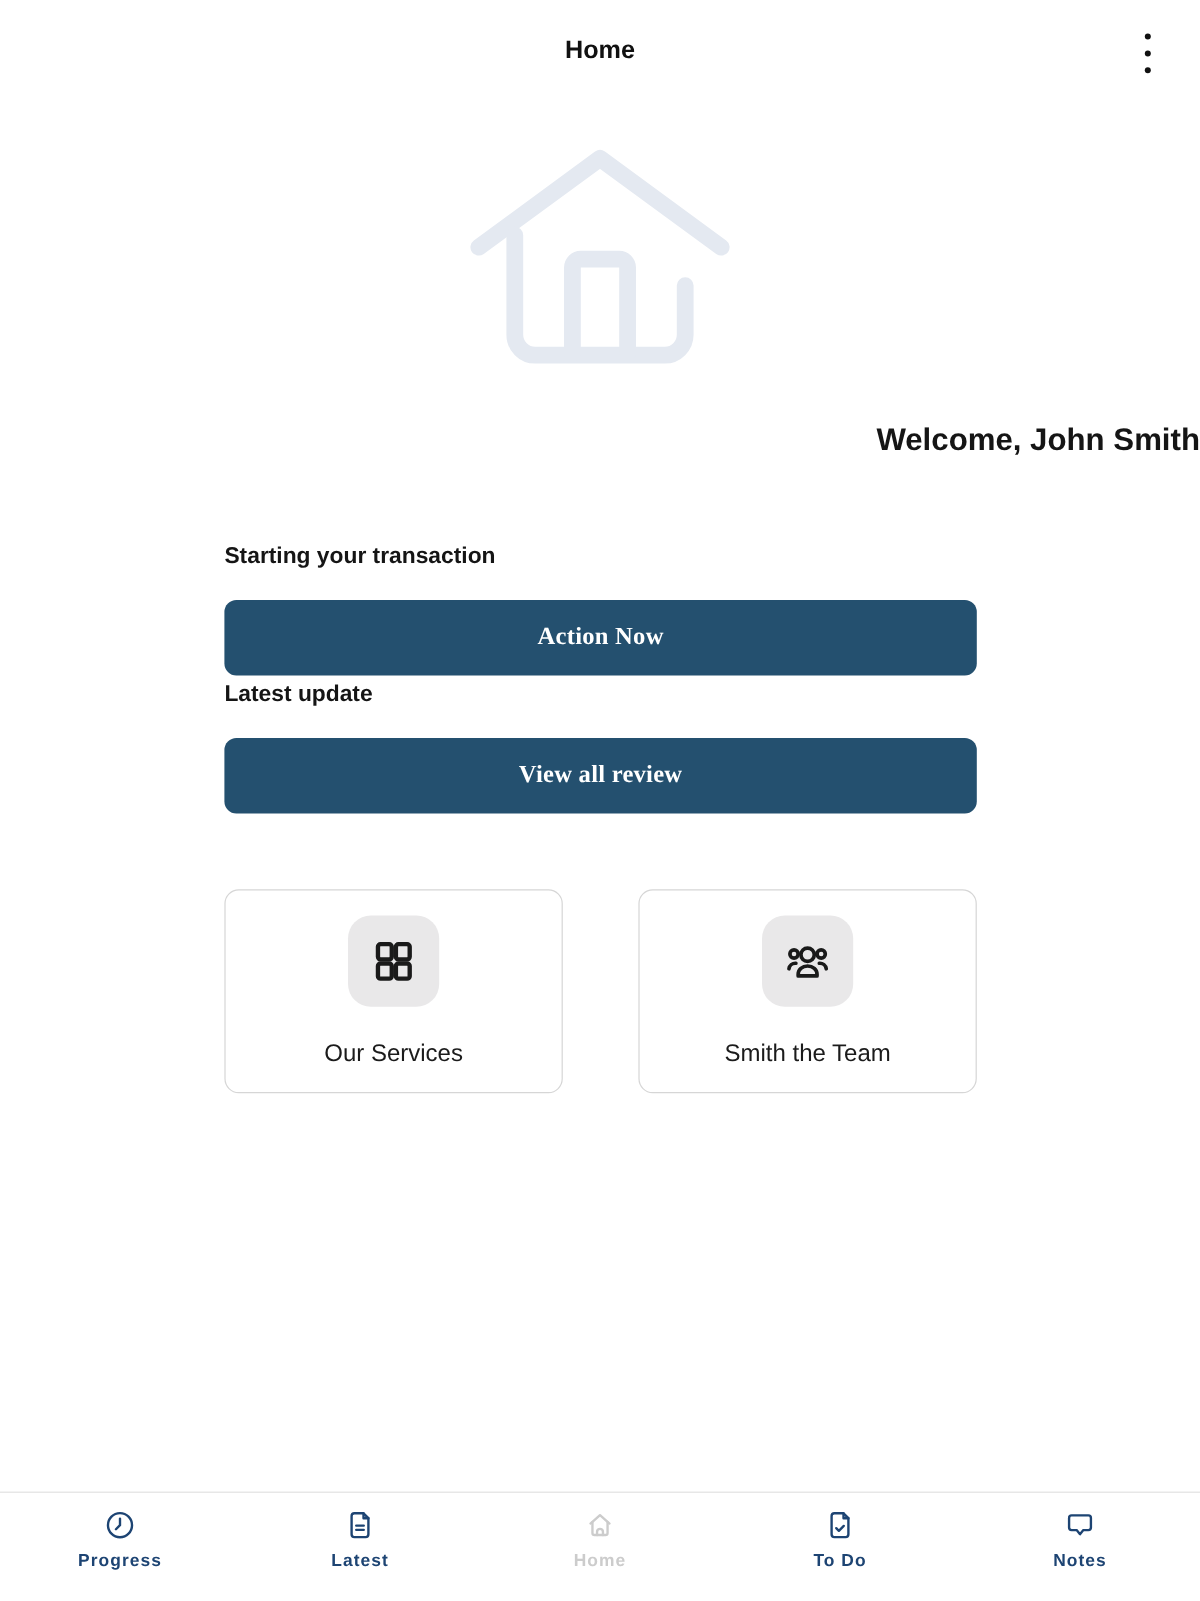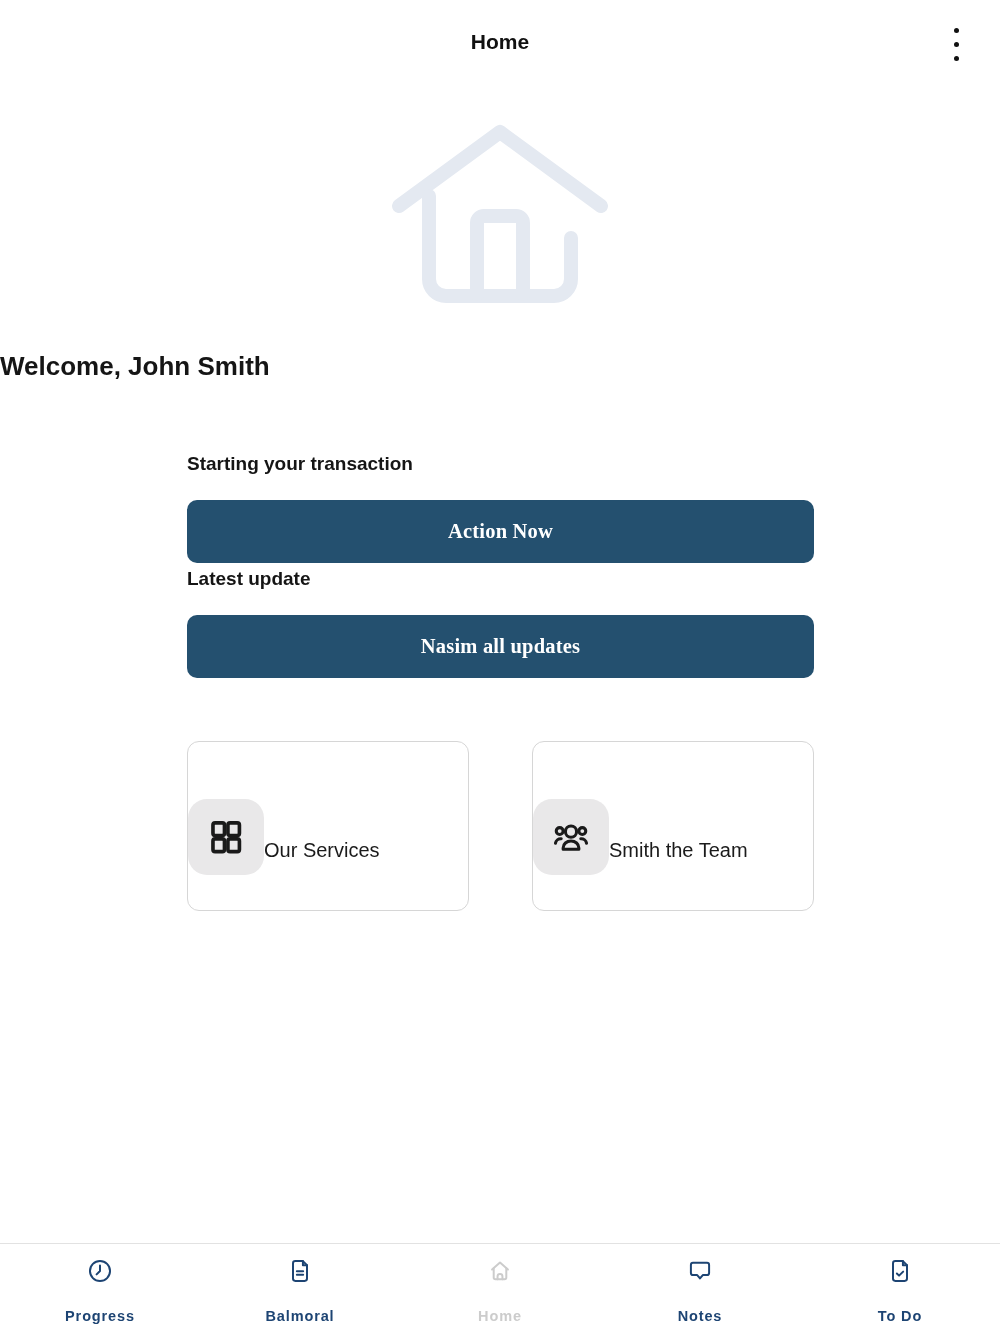--- a/index.html
+++ b/index.html
@@ -26,21 +26,21 @@
   .kebab { display: flex; flex-direction: column; gap: 9px; }
   .kebab i { width: 5px; height: 5px; border-radius: 50%; background: #111; display: block; }
 
   
   .house-wrap {
     position: absolute; top: 116px; left: 0; width: 100%;
     display: flex; justify-content: center;
   }
   .welcome {
     position: absolute; top: 351px; left: 0; width: 100%;
-    text-align: left; font-size: 26px; font-weight: 700; color: #151515;
+    text-align: right; font-size: 26px; font-weight: 700; color: #151515;
   }
 
   
   .content { position: absolute; left: 187px; top: 448px; width: 627px; }
   .section-heading {
     font-size: 19px; font-weight: 700; color: #151515;
     line-height: 31px;
   }
   .section-body {
     font-size: 19.5px; line-height: 31px; color: #222;
@@ -53,38 +53,38 @@
     font-size: 20.5px; font-weight: 700; letter-spacing: 0.2px;
     cursor: pointer;
   }
   .section-2 { }
 
   
   .cards { display: flex; gap: 63px; margin-top: 63px; }
   .card {
     flex: 1; height: 170px;
     border: 1px solid #d6d6d6; border-radius: 12px; background: #fff;
-    display: flex; flex-direction: row; align-items: center;
+    display: flex; flex-direction: column; align-items: center;
     padding-top: 21px; cursor: pointer;
   }
   .card-tile {
     width: 76px; height: 76px; border-radius: 19px; background: #e9e8e9;
     display: flex; align-items: center; justify-content: center;
   }
   .card-label { margin-top: 28px; font-size: 20px; color: #1b1b1b; }
 
   
   .tabbar {
     position: absolute; left: 0; bottom: 0; width: 1000px; height: 91px;
     border-top: 1px solid #e2e2e2; background: #fff;
     display: flex;
   }
   .tab {
     flex: 1; display: flex; flex-direction: column; align-items: center;
-    padding-top: 13px; gap: 23px; cursor: pointer;
+    padding-top: 13px; gap: 8px; cursor: pointer;
     background: none; border: none;
     color: #1d4473;
   }
   .tab .tab-label {
     font-family: "Liberation Sans", sans-serif;
     font-size: 14.5px; font-weight: 700; letter-spacing: 0.06em;
     color: inherit;
   }
   .tab.inactive { color: #cccccc; cursor: default; }
   .icon-stroke { stroke: currentColor; fill: none; stroke-width: 1.7; stroke-linecap: round; stroke-linejoin: round; }
@@ -116,21 +116,21 @@
 
 <div class="content">
 
   <div class="section">
     <div class="section-heading">Starting your transaction</div>
     <button class="primary-btn">Action Now</button>
   </div>
 
   <div class="section section-2">
     <div class="section-heading">Latest update</div>
-    <button class="primary-btn">Nasim all updates</button>
+    <button class="primary-btn">View all review</button>
   </div>
 
   <div class="cards">
     <div class="card">
       <div class="card-tile">
         <svg width="46" height="46" viewBox="0 0 24 24">
           <g fill="none" stroke="#1a1a1a" stroke-width="1.9" stroke-linejoin="round">
             <rect x="5.2" y="4.6" width="6.0" height="6.6" rx="1.1"></rect>
             <rect x="13.0" y="4.6" width="6.0" height="6.6" rx="1.1"></rect>
             <rect x="5.2" y="13.0" width="6.0" height="6.6" rx="1.1"></rect>
@@ -169,41 +169,41 @@
     </svg>
     <span class="tab-label">Progress</span>
   </button>
 
   <button class="tab">
     <svg width="28" height="28" viewBox="0 0 24 24" class="icon-stroke">
       <path d="M14.5 3.5 H8 a2 2 0 0 0-2 2 v13 a2 2 0 0 0 2 2 h8 a2 2 0 0 0 2-2 V7 z"></path>
       <path d="M14.5 3.5 V7 H18"></path>
       <path d="M9.3 12.3 h5.4 M9.3 15.3 h5.4"></path>
     </svg>
-    <span class="tab-label">Balmoral</span>
+    <span class="tab-label">Latest</span>
   </button>
 
   <button class="tab inactive">
     <svg width="28" height="28" viewBox="0 0 24 24" class="icon-stroke">
       <path d="M5.2 10.8 L12 4.8 L18.8 10.8"></path>
       <path d="M6.6 9.6 V17.5 a1.5 1.5 0 0 0 1.5 1.5 h7.8 a1.5 1.5 0 0 0 1.5-1.5 V9.6"></path>
       <path d="M9.9 19 v-2.3 a2.1 2.1 0 0 1 4.2 0 V19"></path>
     </svg>
     <span class="tab-label">Home</span>
   </button>
 
   <button class="tab">
     <svg width="28" height="28" viewBox="0 0 24 24" class="icon-stroke">
-      <path d="M6 5 h12 a1.8 1.8 0 0 1 1.8 1.8 v6.9 a1.8 1.8 0 0 1-1.8 1.8 h-3.6 l-2.4 2.9 -2.4-2.9 H6 a1.8 1.8 0 0 1-1.8-1.8 V6.8 A1.8 1.8 0 0 1 6 5 z"></path>
-    </svg>
-    <span class="tab-label">Notes</span>
-  </button>
-
-  <button class="tab">
-    <svg width="28" height="28" viewBox="0 0 24 24" class="icon-stroke">
       <path d="M14.5 3.5 H8 a2 2 0 0 0-2 2 v13 a2 2 0 0 0 2 2 h8 a2 2 0 0 0 2-2 V7 z"></path>
       <path d="M14.5 3.5 V7 H18"></path>
       <path d="M9.3 14.1 l1.9 1.9 3.5-3.5"></path>
     </svg>
     <span class="tab-label">To Do</span>
   </button>
 
+  <button class="tab">
+    <svg width="28" height="28" viewBox="0 0 24 24" class="icon-stroke">
+      <path d="M6 5 h12 a1.8 1.8 0 0 1 1.8 1.8 v6.9 a1.8 1.8 0 0 1-1.8 1.8 h-3.6 l-2.4 2.9 -2.4-2.9 H6 a1.8 1.8 0 0 1-1.8-1.8 V6.8 A1.8 1.8 0 0 1 6 5 z"></path>
+    </svg>
+    <span class="tab-label">Notes</span>
+  </button>
+
 </nav>
 
 </body></html>

